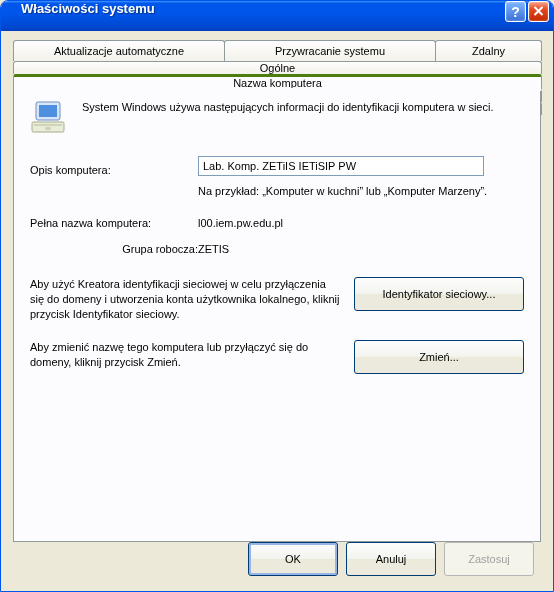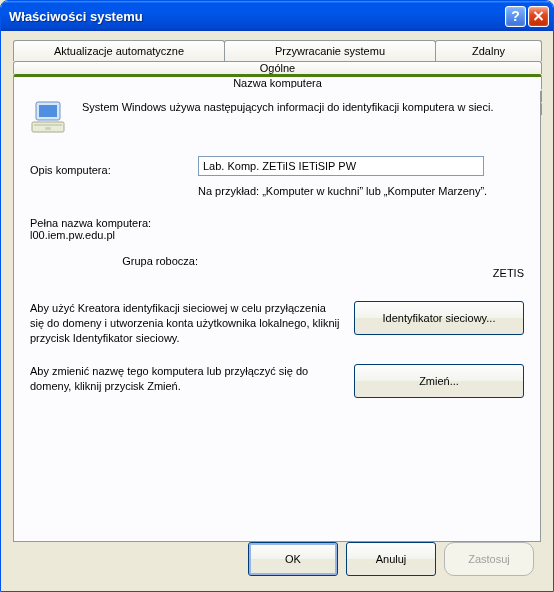--- a/index.html
+++ b/index.html
@@ -18,22 +18,21 @@
     background: #ece9d8;
     border: 1px solid #0055ea;
     border-radius: 8px 8px 0 0;
     position: relative;
   }
   .titlebar {
     height: 30px;
     background: linear-gradient(to bottom, #3a93ff 0%, #0055ea 8%, #0055ea 40%, #0048d0 88%, #003cbb 100%);
     border-radius: 7px 7px 0 0;
     display: flex;
-    align-items: center;
-    padding: 0 4px 0 8px;
+    padding: 0 4px 0 20px;
     position: relative;
   }
   .titlebar .title {
     color: #fff;
     font-weight: bold;
     font-size: 13px;
     text-shadow: 1px 1px 1px rgba(0,0,0,0.4);
     flex: 1;
   }
   .titlebar .ctl-buttons {
@@ -131,21 +130,21 @@
     font-family: Tahoma, sans-serif;
     font-size: 11px;
   }
   .hint {
     margin-left: 168px;
     margin-top: 6px;
     margin-bottom: 18px;
     line-height: 15px;
     width: 290px;
   }
-  .static-row { display: flex; margin-bottom: 14px; flex-direction: column; }
+  .static-row { display: flex; margin-bottom: 14px; }
   .static-label { width: 168px; }
   .static-value { }
   .two-col {
     display: flex;
     gap: 12px;
     margin-bottom: 18px;
   }
   .two-col .text { flex: 1; line-height: 15px; }
   .two-col .btn-wrap { width: 170px; }
   .xp-btn {
@@ -158,21 +157,20 @@
     font-size: 11px;
     cursor: pointer;
     padding: 0 6px;
     text-align: center;
   }
   .xp-btn:disabled {
     color: #a0a0a0;
     border-color: #b5b5b5;
     background: #f5f4ea;
     cursor: default;
-    border-radius: 10px;
   }
   .bottom-btns {
     position: absolute;
     right: 16px; bottom: 12px;
     display: flex;
     gap: 8px;
   }
   .bottom-btns .xp-btn { width: 90px; }
   .xp-btn.default {
     box-shadow: 0 0 0 2px #98b4e6 inset;

